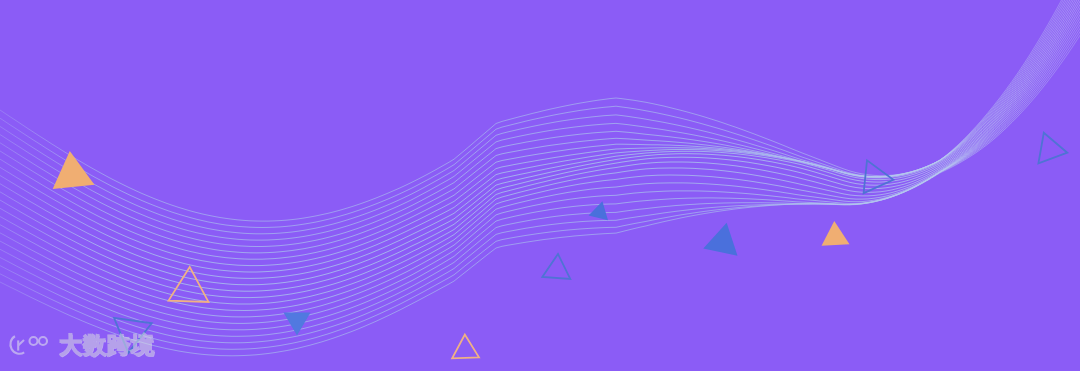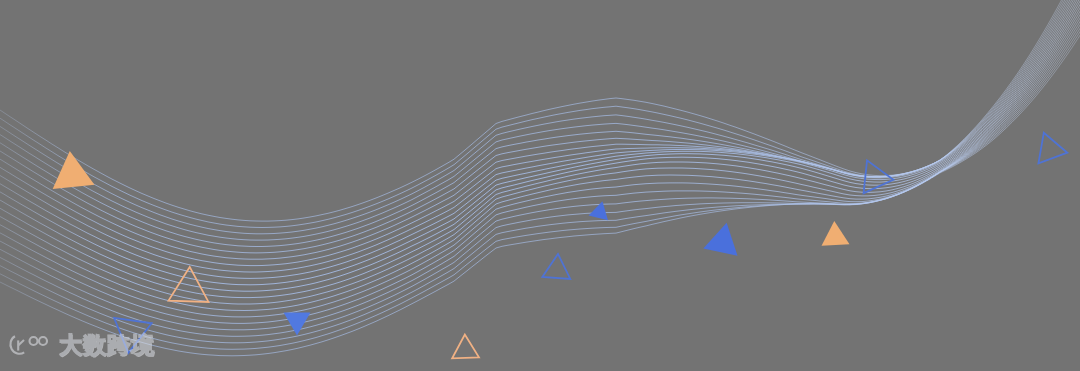--- a/index.html
+++ b/index.html
@@ -8,21 +8,21 @@
     padding: 0;
     background: #ffffff;
   }
   body {
     font-family: "Liberation Sans", sans-serif;
   }
   #banner {
     position: relative;
     width: 1080px;
     height: 371px;
-    background: #737373;
+    background: #8b5cf6;
     overflow: hidden;
   }
   #wave-svg {
     position: absolute;
     left: 0;
     top: 0;
     width: 1080px;
     height: 371px;
     display: block;
   }

